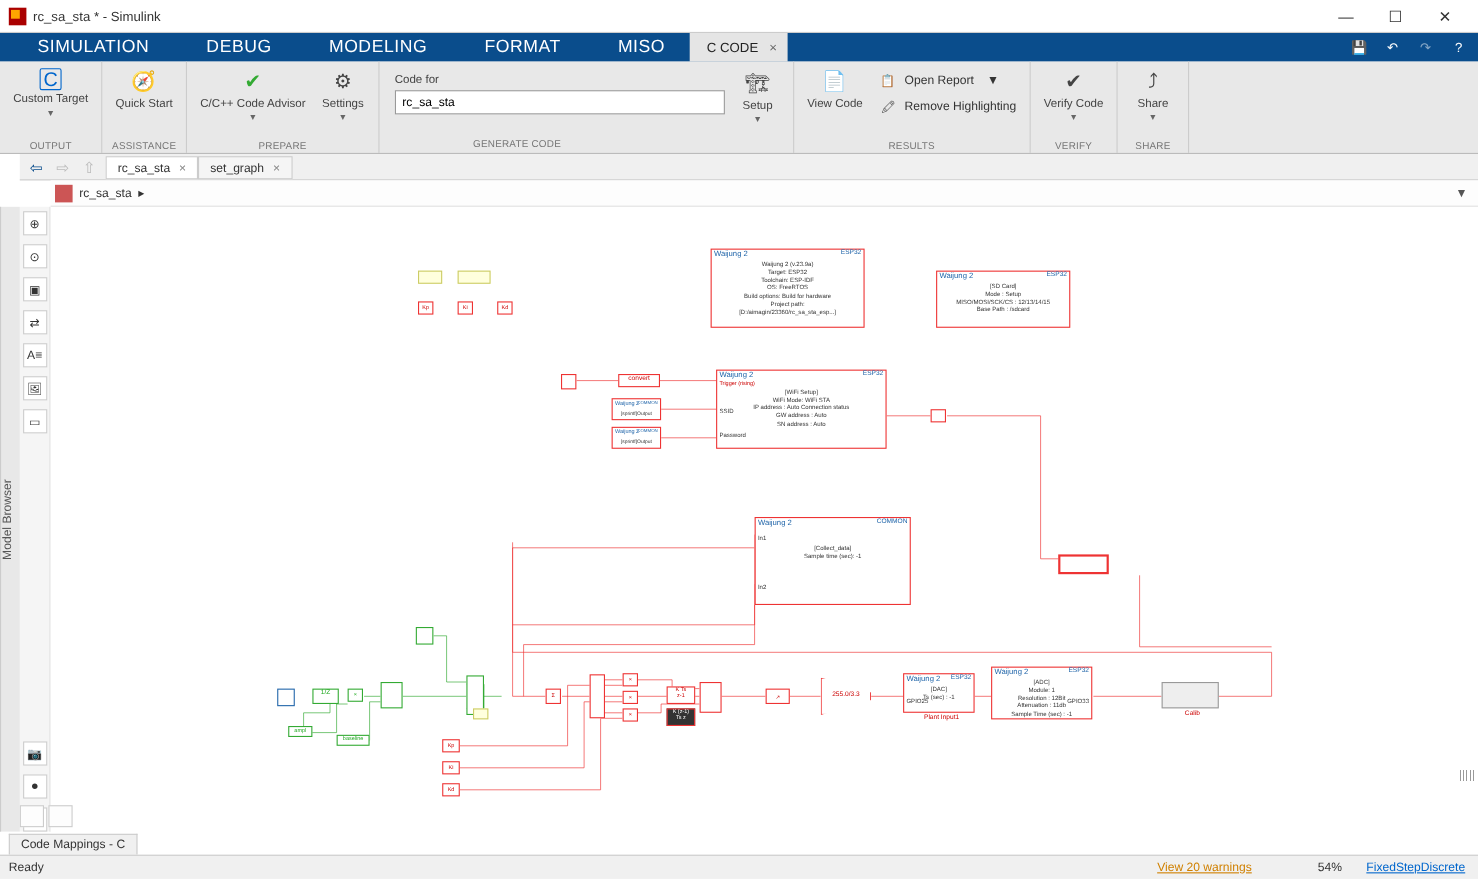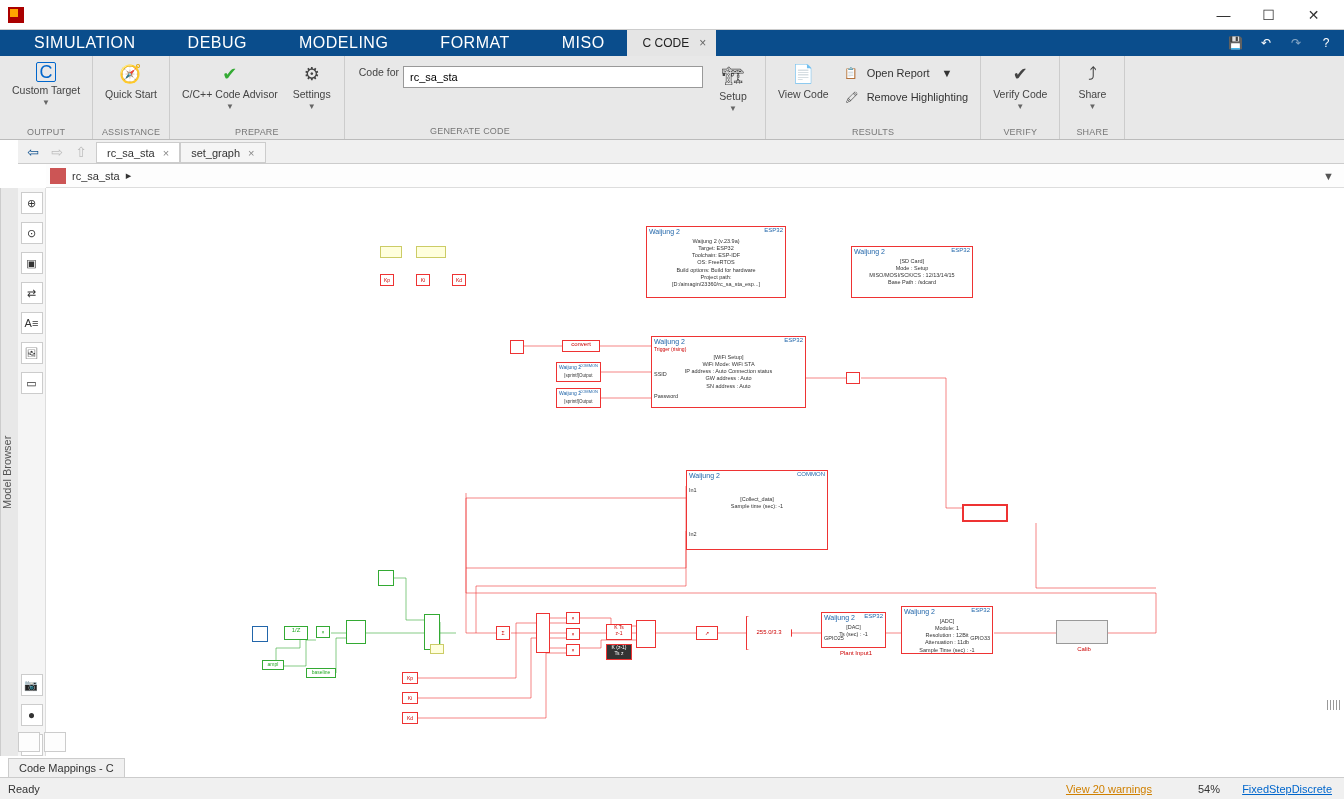--- a/index.html
+++ b/index.html
@@ -17,21 +17,21 @@
 .menubar .right { margin-left: auto; display: flex; align-items: center; padding-right: 6px; gap: 6px; }
 .qa-btn { width: 24px; height: 22px; display: flex; align-items: center; justify-content: center; }
 
 .toolstrip { height: 84px; background: #e8e8e8; border-bottom: 1px solid #bbb; display: flex; }
 .ts-group { display: flex; flex-direction: column; border-right: 1px solid #ccc; padding: 4px 8px 2px 8px; }
 .ts-group-label { font-size: 9px; color: #777; text-align: center; margin-top: auto; letter-spacing: 0.2px; }
 .ts-buttons { display: flex; gap: 6px; flex: 1; align-items: flex-start; }
 .ts-btn { display: flex; flex-direction: column; align-items: center; justify-content: flex-start; min-width: 48px; padding: 2px 4px; text-align: center; font-size: 10.5px; color: #444; gap: 2px; }
 .ts-icon { width: 24px; height: 24px; display: flex; align-items: center; justify-content: center; font-size: 18px; }
 .ts-btn .arrow { font-size: 8px; color: #666; }
-.code-for { display: flex; flex-direction: row; gap: 4px; padding: 6px 6px 0 6px; }
+.code-for { display: flex; flex-direction: column; gap: 4px; padding: 6px 6px 0 6px; }
 .code-for-label { font-size: 10.5px; color: #444; }
 .code-for-input { width: 300px; height: 22px; border: 1px solid #999; background: #fff; padding: 0 6px; font-size: 11px; }
 .results-btns { display: flex; flex-direction: column; gap: 2px; font-size: 11px; padding-top: 2px; }
 .result-item { display: flex; align-items: center; gap: 6px; padding: 2px 4px; }
 .result-item .ic { width: 18px; height: 18px; display: flex; align-items: center; justify-content: center; }
 
 .tabs-row { height: 24px; border-bottom: 1px solid #ccc; display: flex; align-items: stretch; background: #f0f0f0; }
 .nav-arrows { display: flex; align-items: center; padding: 0 4px; gap: 2px; }
 .nav-arrow { width: 22px; height: 20px; display: flex; align-items: center; justify-content: center; color: #0a4d8c; font-size: 14px; }
 .nav-arrow.dis { color: #bbb; }
@@ -65,33 +65,34 @@
 .tiny.green { border-color: #3a3; color: #2a2; }
 .tiny.yellow { border-color: #cc6; background: #ffd; }
 
 svg.wires { position: absolute; left: 0; top: 0; width: 100%; height: 100%; pointer-events: none; }
 svg.wires line, svg.wires polyline { stroke-width: 0.6; fill: none; }
 .w-red { stroke: #e33; }
 .w-green { stroke: #3a3; }
 
 .bottom-strip { position: absolute; left: 0; right: 0; bottom: 0; height: 22px; background: #f0f0f0; border-top: 1px solid #ccc; display: flex; align-items: center; padding: 0 8px; font-size: 11px; }
 .code-map-tab { position: absolute; left: 8px; bottom: 22px; background: #f0f0f0; border: 1px solid #ccc; border-bottom: none; padding: 3px 10px; font-size: 11px; }
-.warnings-link { margin-left: auto; margin-right: 46px; color: #d08000; text-decoration: underline; }
+.warnings-link { margin-left: auto; margin-right: 60px; color: #d08000; text-decoration: underline; }
 .zoom { margin-right: 116px; }
 .solver-link { color: #0066cc; text-decoration: underline; position: absolute; right: 12px; }
 
 .bottom-tool-icons { position: absolute; left: 18px; bottom: 47px; display: flex; gap: 4px; }
 .bti { width: 22px; height: 20px; border: 1px solid #ccc; background: #fdfdfd; }
 .resize-grip { position: absolute; right: 3px; bottom: 46px; width: 14px; height: 10px; background: repeating-linear-gradient(90deg,#999 0 1px,transparent 1px 3px); }
 </style>
 </head>
 <body>
 
 <div class="titlebar">
   <div class="titlebar-icon"></div>
+  <div class="titlebar-title">rc_sa_sta * - Simulink</div>
   <div class="win-controls">
     <div class="win-btn">—</div>
     <div class="win-btn">☐</div>
     <div class="win-btn">✕</div>
   </div>
 </div>
 
 <div class="menubar">
   <div class="menu-tab">SIMULATION</div>
   <div class="menu-tab">DEBUG</div>

